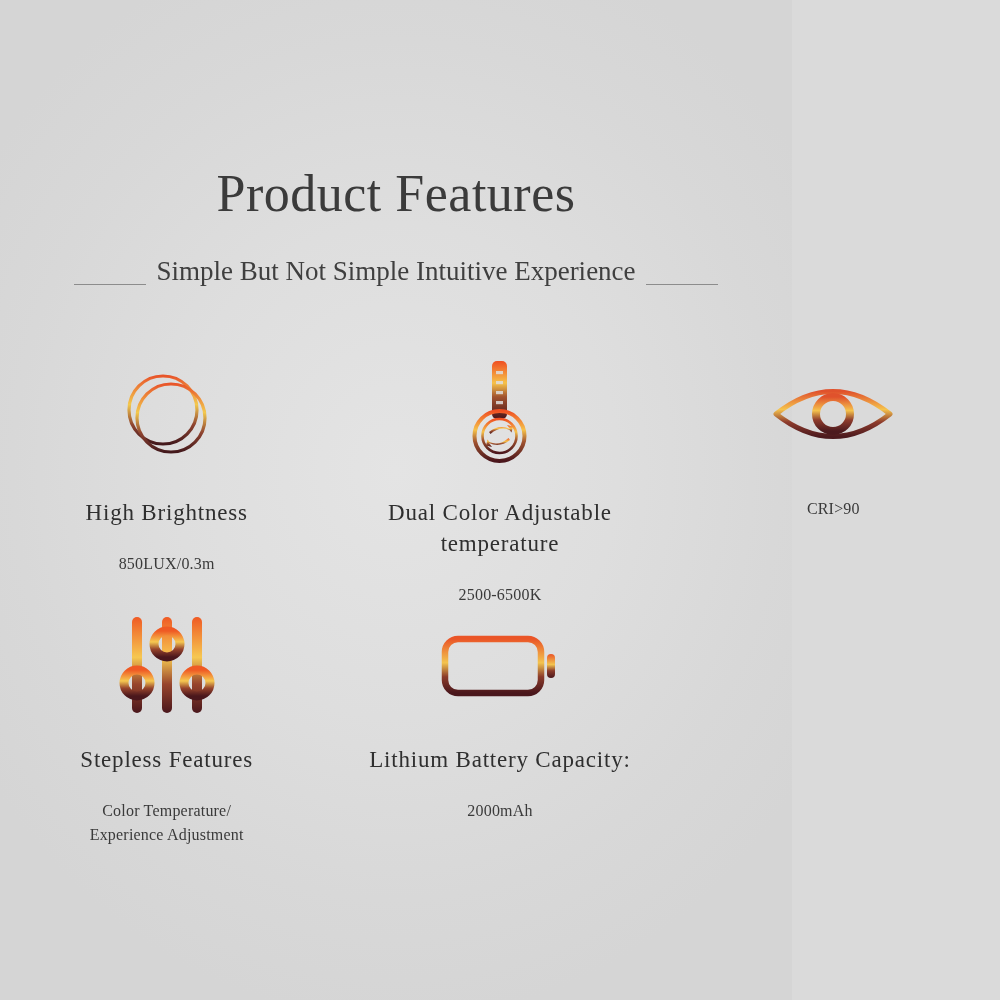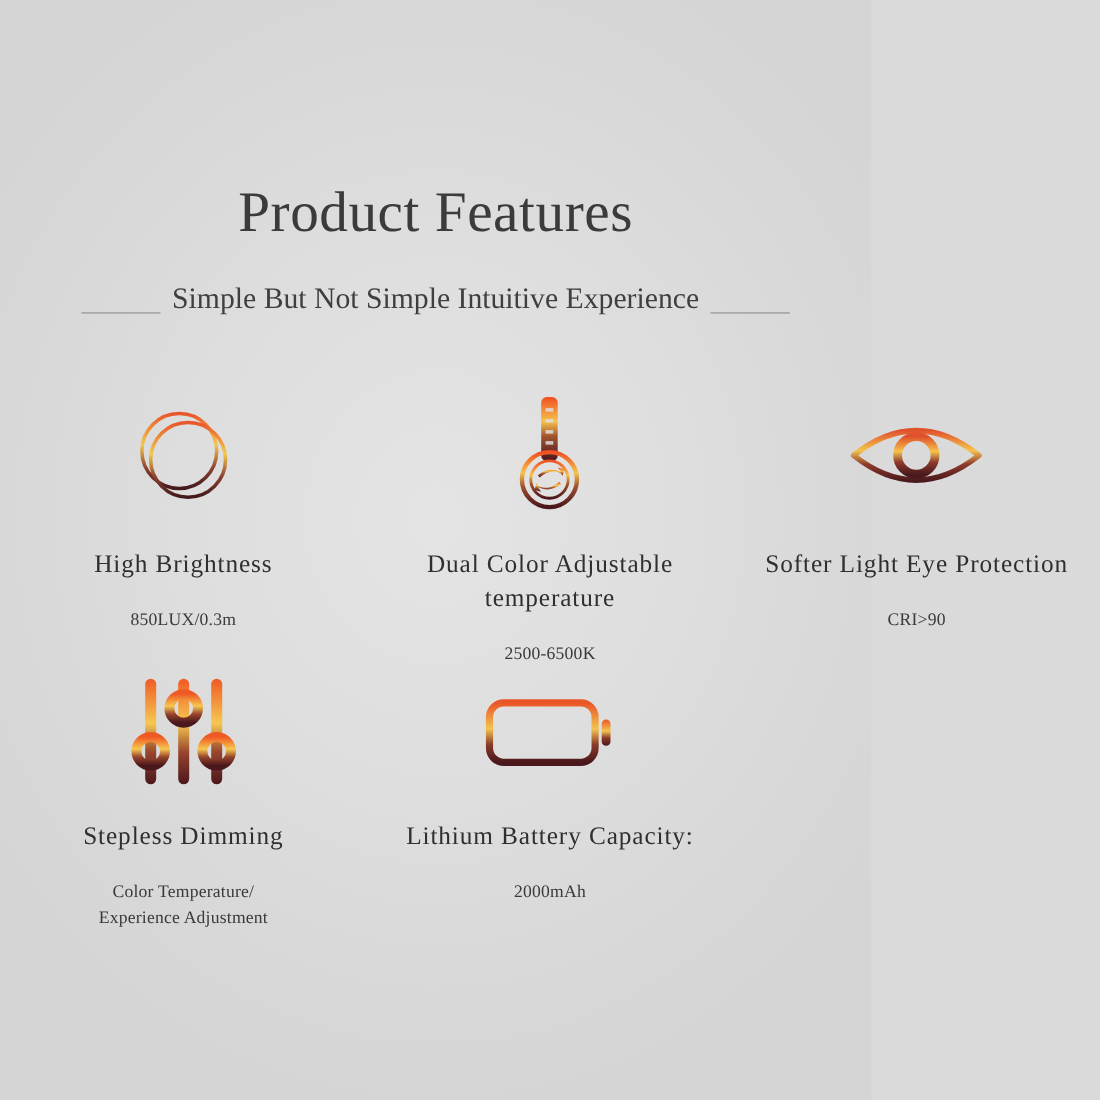--- a/index.html
+++ b/index.html
@@ -179,21 +179,20 @@
               <stop offset="68%" stop-color="#8e3b2c"></stop>
               <stop offset="100%" stop-color="#4c1a1e"></stop>
             </linearGradient>
           </defs>
           <g fill="none" stroke="url(#g3)" stroke-width="5" stroke-linejoin="round">
             <path d="M8 43 Q65 -2 122 43 Q65 88 8 43 Z"></path>
             <circle cx="65" cy="43" r="17" stroke-width="8"></circle>
           </g>
         </svg>
       </div>
-      <div class="feature-title">Softer Light Eye Protection</div>
       <div class="feature-sub">CRI&gt;90</div>
     </div>
 
     <div class="cell row2">
       <div class="icon-wrap">
         <svg width="104" height="104" viewBox="0 0 104 104">
           <defs>
             <linearGradient id="g4" x1="0" y1="0" x2="0" y2="1">
               <stop offset="0%" stop-color="#ef5a24"></stop>
               <stop offset="42%" stop-color="#f6c851"></stop>
@@ -206,21 +205,21 @@
             <rect x="47" y="4" width="10" height="96" rx="5"></rect>
             <rect x="77" y="4" width="10" height="96" rx="5"></rect>
           </g>
           <g fill="none" stroke="url(#g4)" stroke-width="9">
             <circle cx="22" cy="70" r="13"></circle>
             <circle cx="52" cy="31" r="13"></circle>
             <circle cx="82" cy="70" r="13"></circle>
           </g>
         </svg>
       </div>
-      <div class="feature-title">Stepless Dimming</div>
+      <div class="feature-title">Stepless Features</div>
       <div class="feature-sub">
         <span>Color Temperature/</span><br>
         <span>Experience Adjustment</span>
       </div>
     </div>
 
 
     <div class="cell row2">
       <div class="icon-wrap">
         <svg width="122" height="76" viewBox="0 0 122 76">

